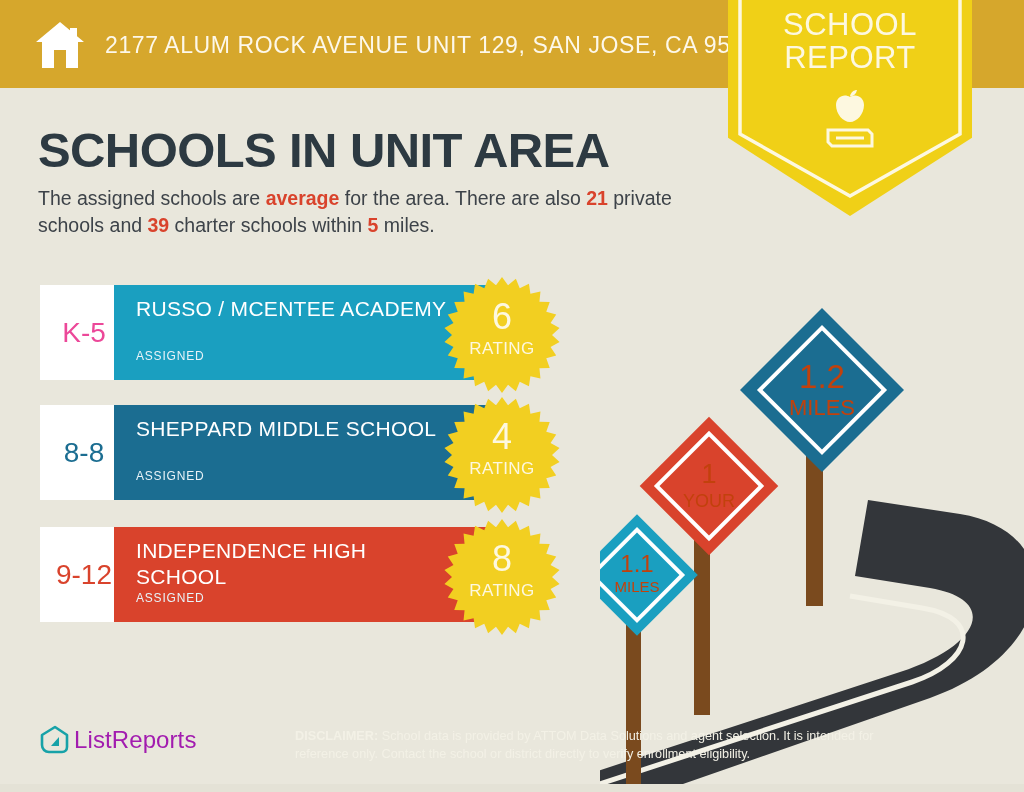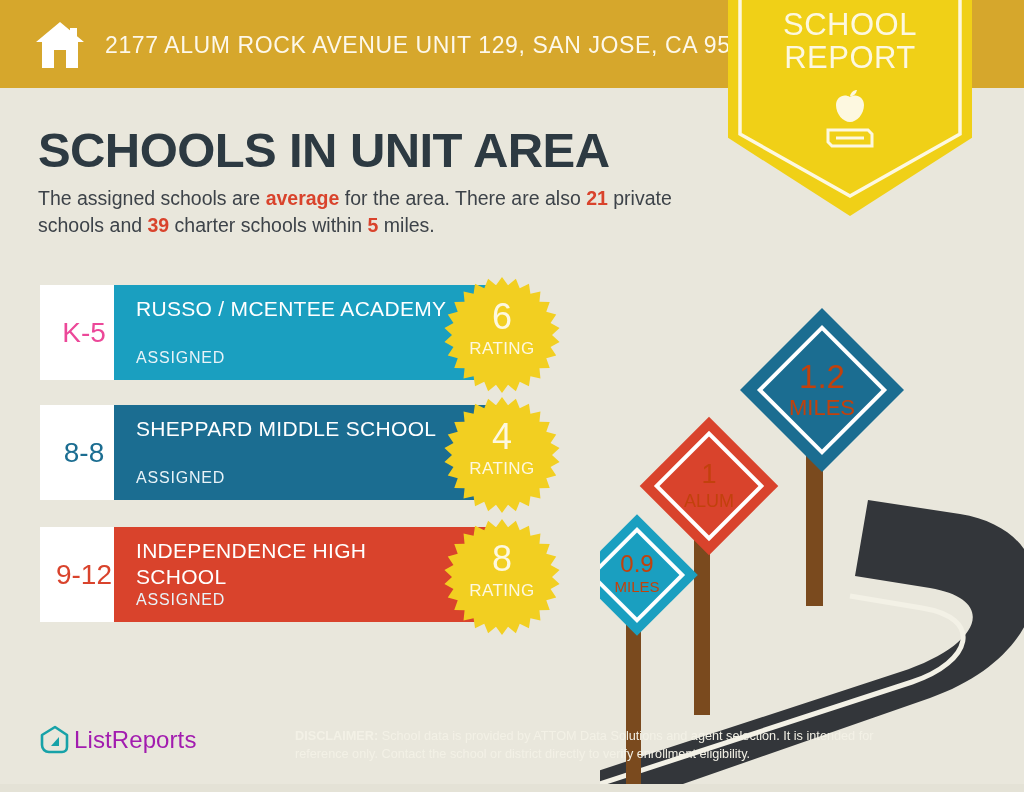--- a/index.html
+++ b/index.html
@@ -137,21 +137,21 @@
     width: 320px;
     color: #ffffff;
     font-size: 21px;
     line-height: 25.5px;
     letter-spacing: 0.3px;
   }
   .assigned {
     position: absolute;
     left: 22px; top: 64px;
     color: #e8f3f8;
-    font-size: 16px;
+    font-size: 12px;
     letter-spacing: 0.8px;
   }
 
   
   .rating-badge {
     position: absolute;
     width: 118px; height: 118px;
   }
   #rating-0 { left: 443px; top: 276px; }
   #rating-1 { left: 443px; top: 396px; }
@@ -345,31 +345,31 @@
       </div>
     </div>
 
     
     <div class="sign" style="left:48px; top:135px;">
       <div class="sign-pole" style="left: 46px; top: 92px; width: 16px; height: 188px; background: rgb(122, 74, 30);"></div>
       <div class="sign-diamond" style="left: 12px; top: 2px; width: 98px; height: 98px; background: rgb(217, 67, 44);"></div>
       <div class="sign-diamond-inner" style="left:22px; top:12px; width:78px; height:78px; transform:rotate(45deg);"></div>
       <div class="sign-text" style="left:12px; top:26px; width:98px;">
         <span class="sign-num" style="font-size:27px;">1</span>
-        <span class="sign-unit" style="font-size:18px; margin-top:4px;">ALUM</span>
+        <span class="sign-unit" style="font-size:18px; margin-top:4px;">YOUR</span>
       </div>
     </div>
 
     
     <div class="sign" style="left:-18px; top:230px;">
       <div class="sign-pole" style="left: 44px; top: 88px; width: 15px; height: 180px; background: rgb(122, 74, 30);"></div>
       <div class="sign-diamond" style="left: 12px; top: 2px; width: 86px; height: 86px; background: rgb(26, 159, 192);"></div>
       <div class="sign-diamond-inner" style="left:21px; top:11px; width:68px; height:68px; transform:rotate(45deg);"></div>
       <div class="sign-text" style="left:12px; top:22px; width:86px;">
-        <span class="sign-num" style="font-size:24px;">0.9</span>
+        <span class="sign-num" style="font-size:24px;">1.1</span>
         <span class="sign-unit" style="font-size:15px; margin-top:3px;">MILES</span>
       </div>
     </div>
   </div>
 
   <div id="footer-logo">
     <svg id="logo-mark" width="30" height="30" viewBox="0 0 30 30">
       <path d="M15 2 L27 10 L27 22 C27 25 25 27 22 27 L9 27 C5 27 2 24 2 20 L2 10 Z" fill="none" stroke="#17a2a8" stroke-width="2.6" stroke-linejoin="round"></path>
       <path d="M19 12 L19 21 L11 21 Z" fill="#17a2a8"></path>
     </svg>

